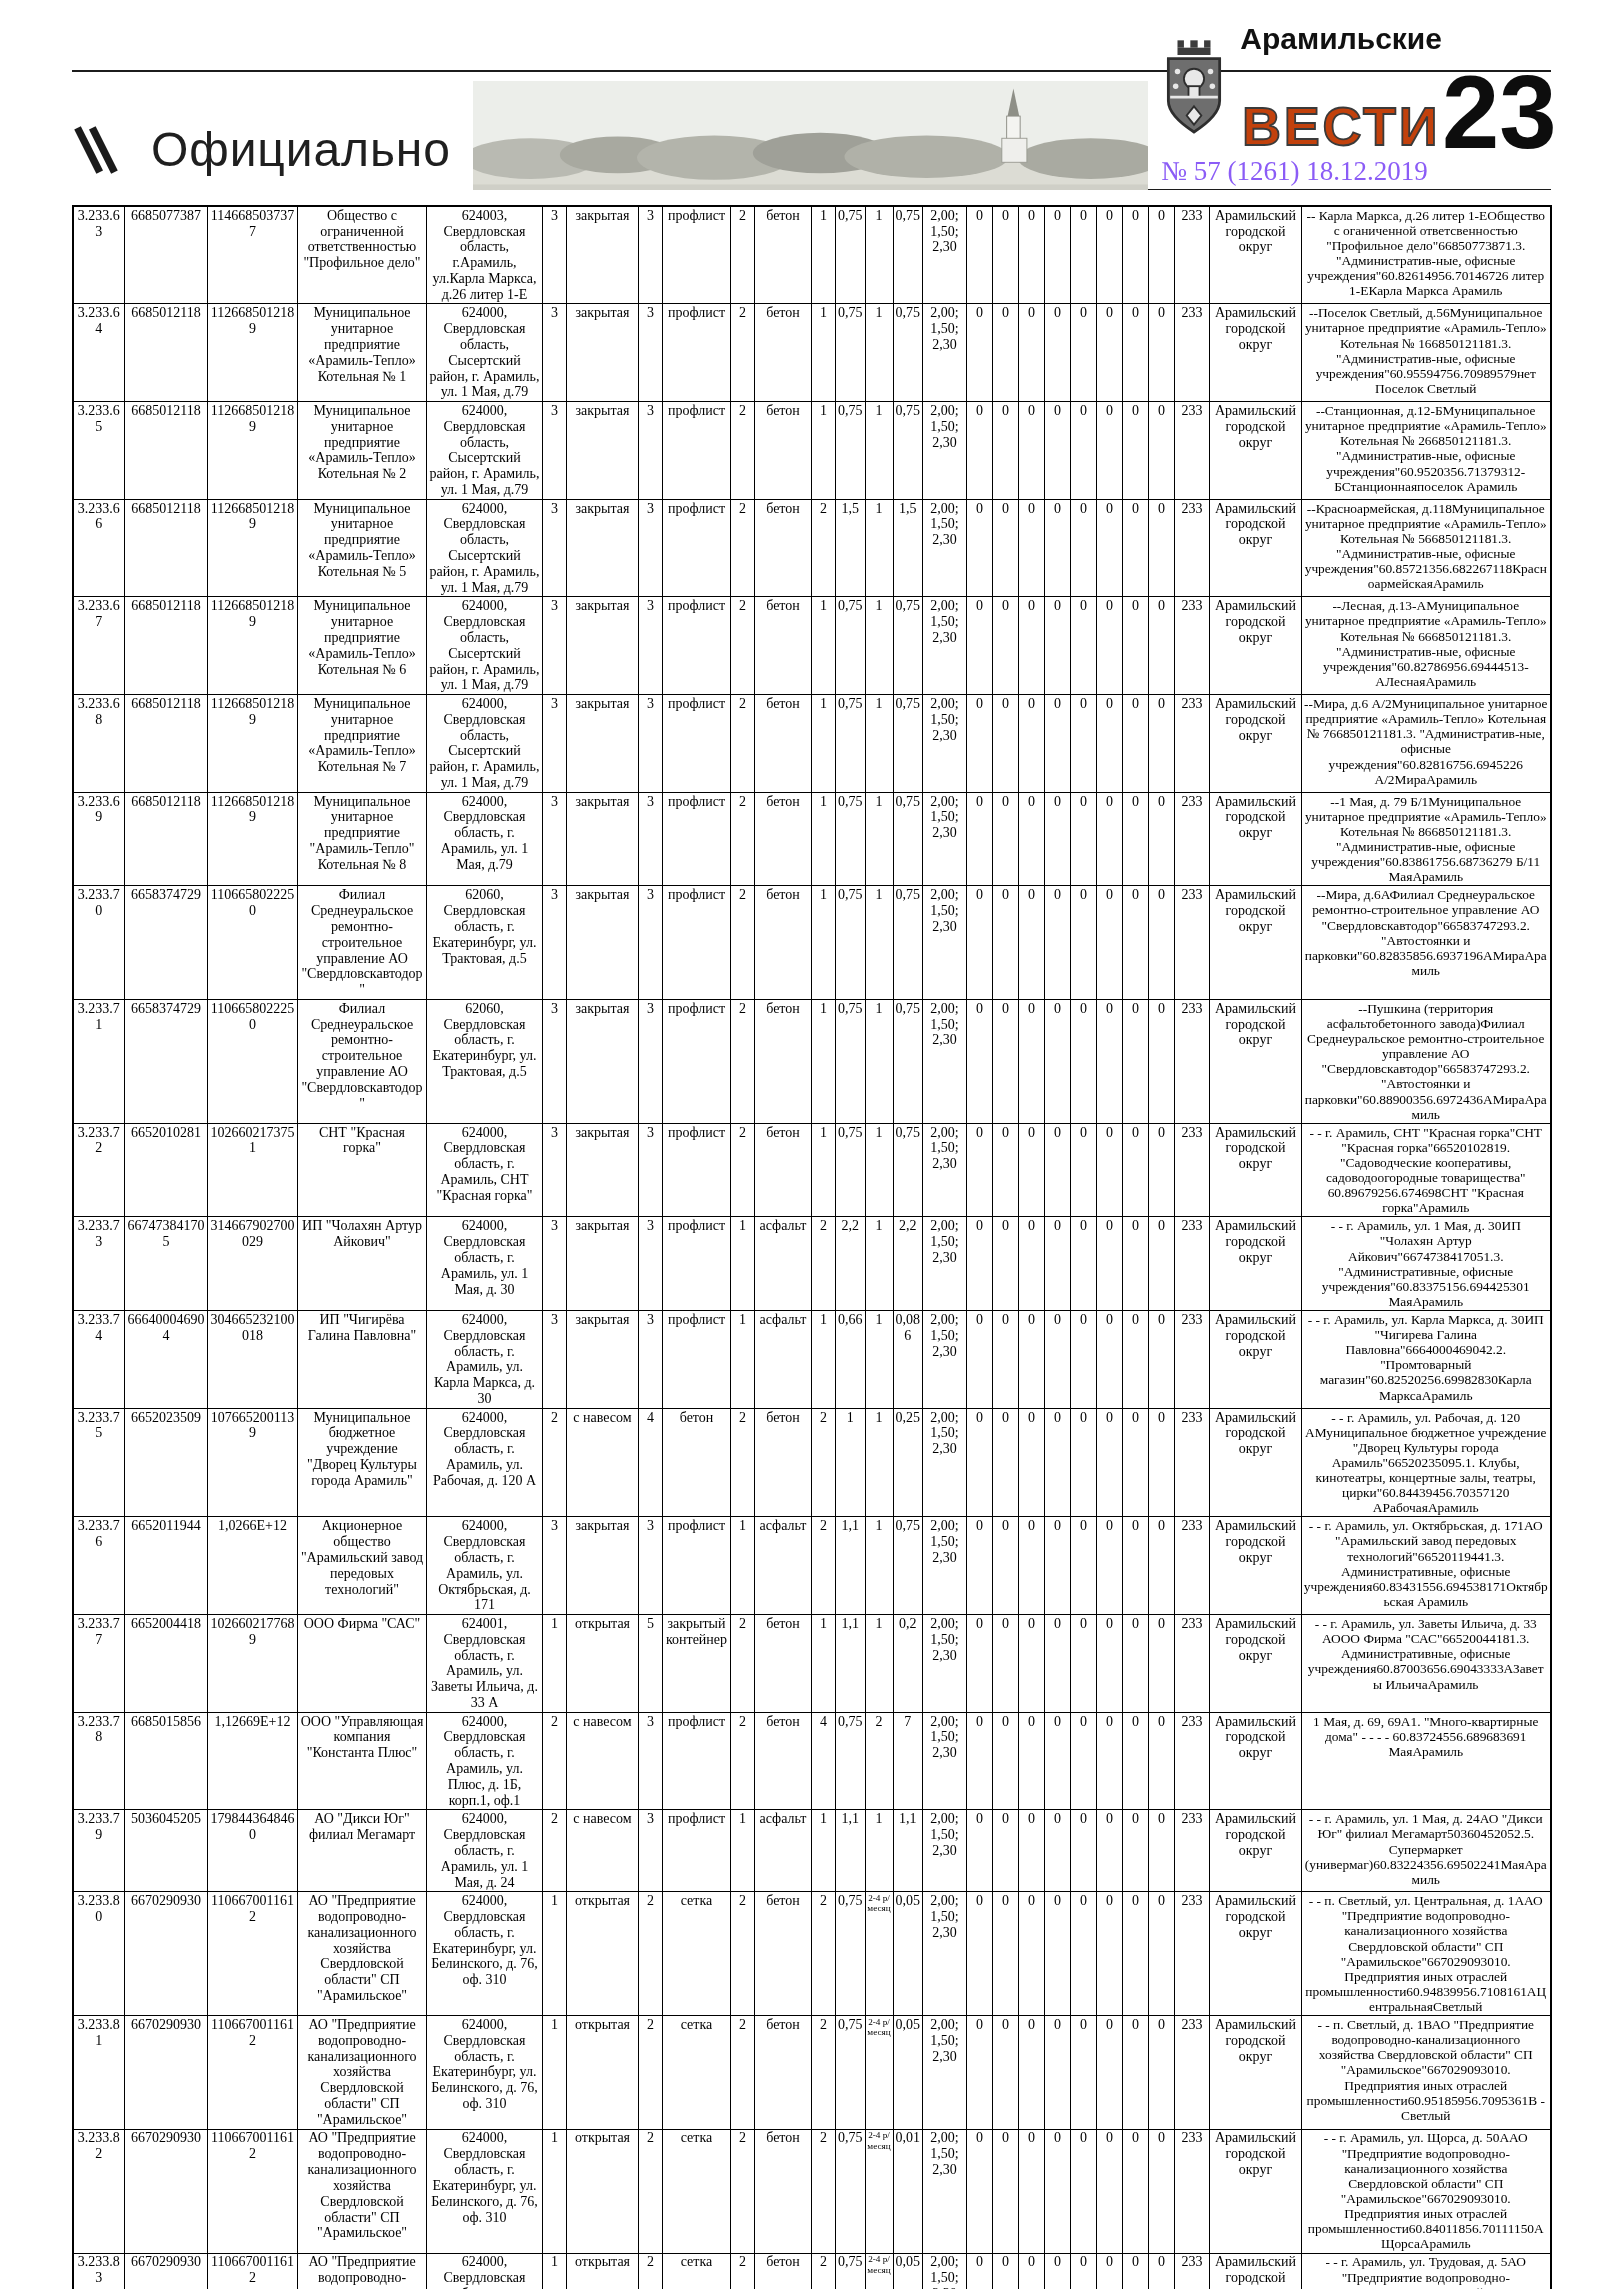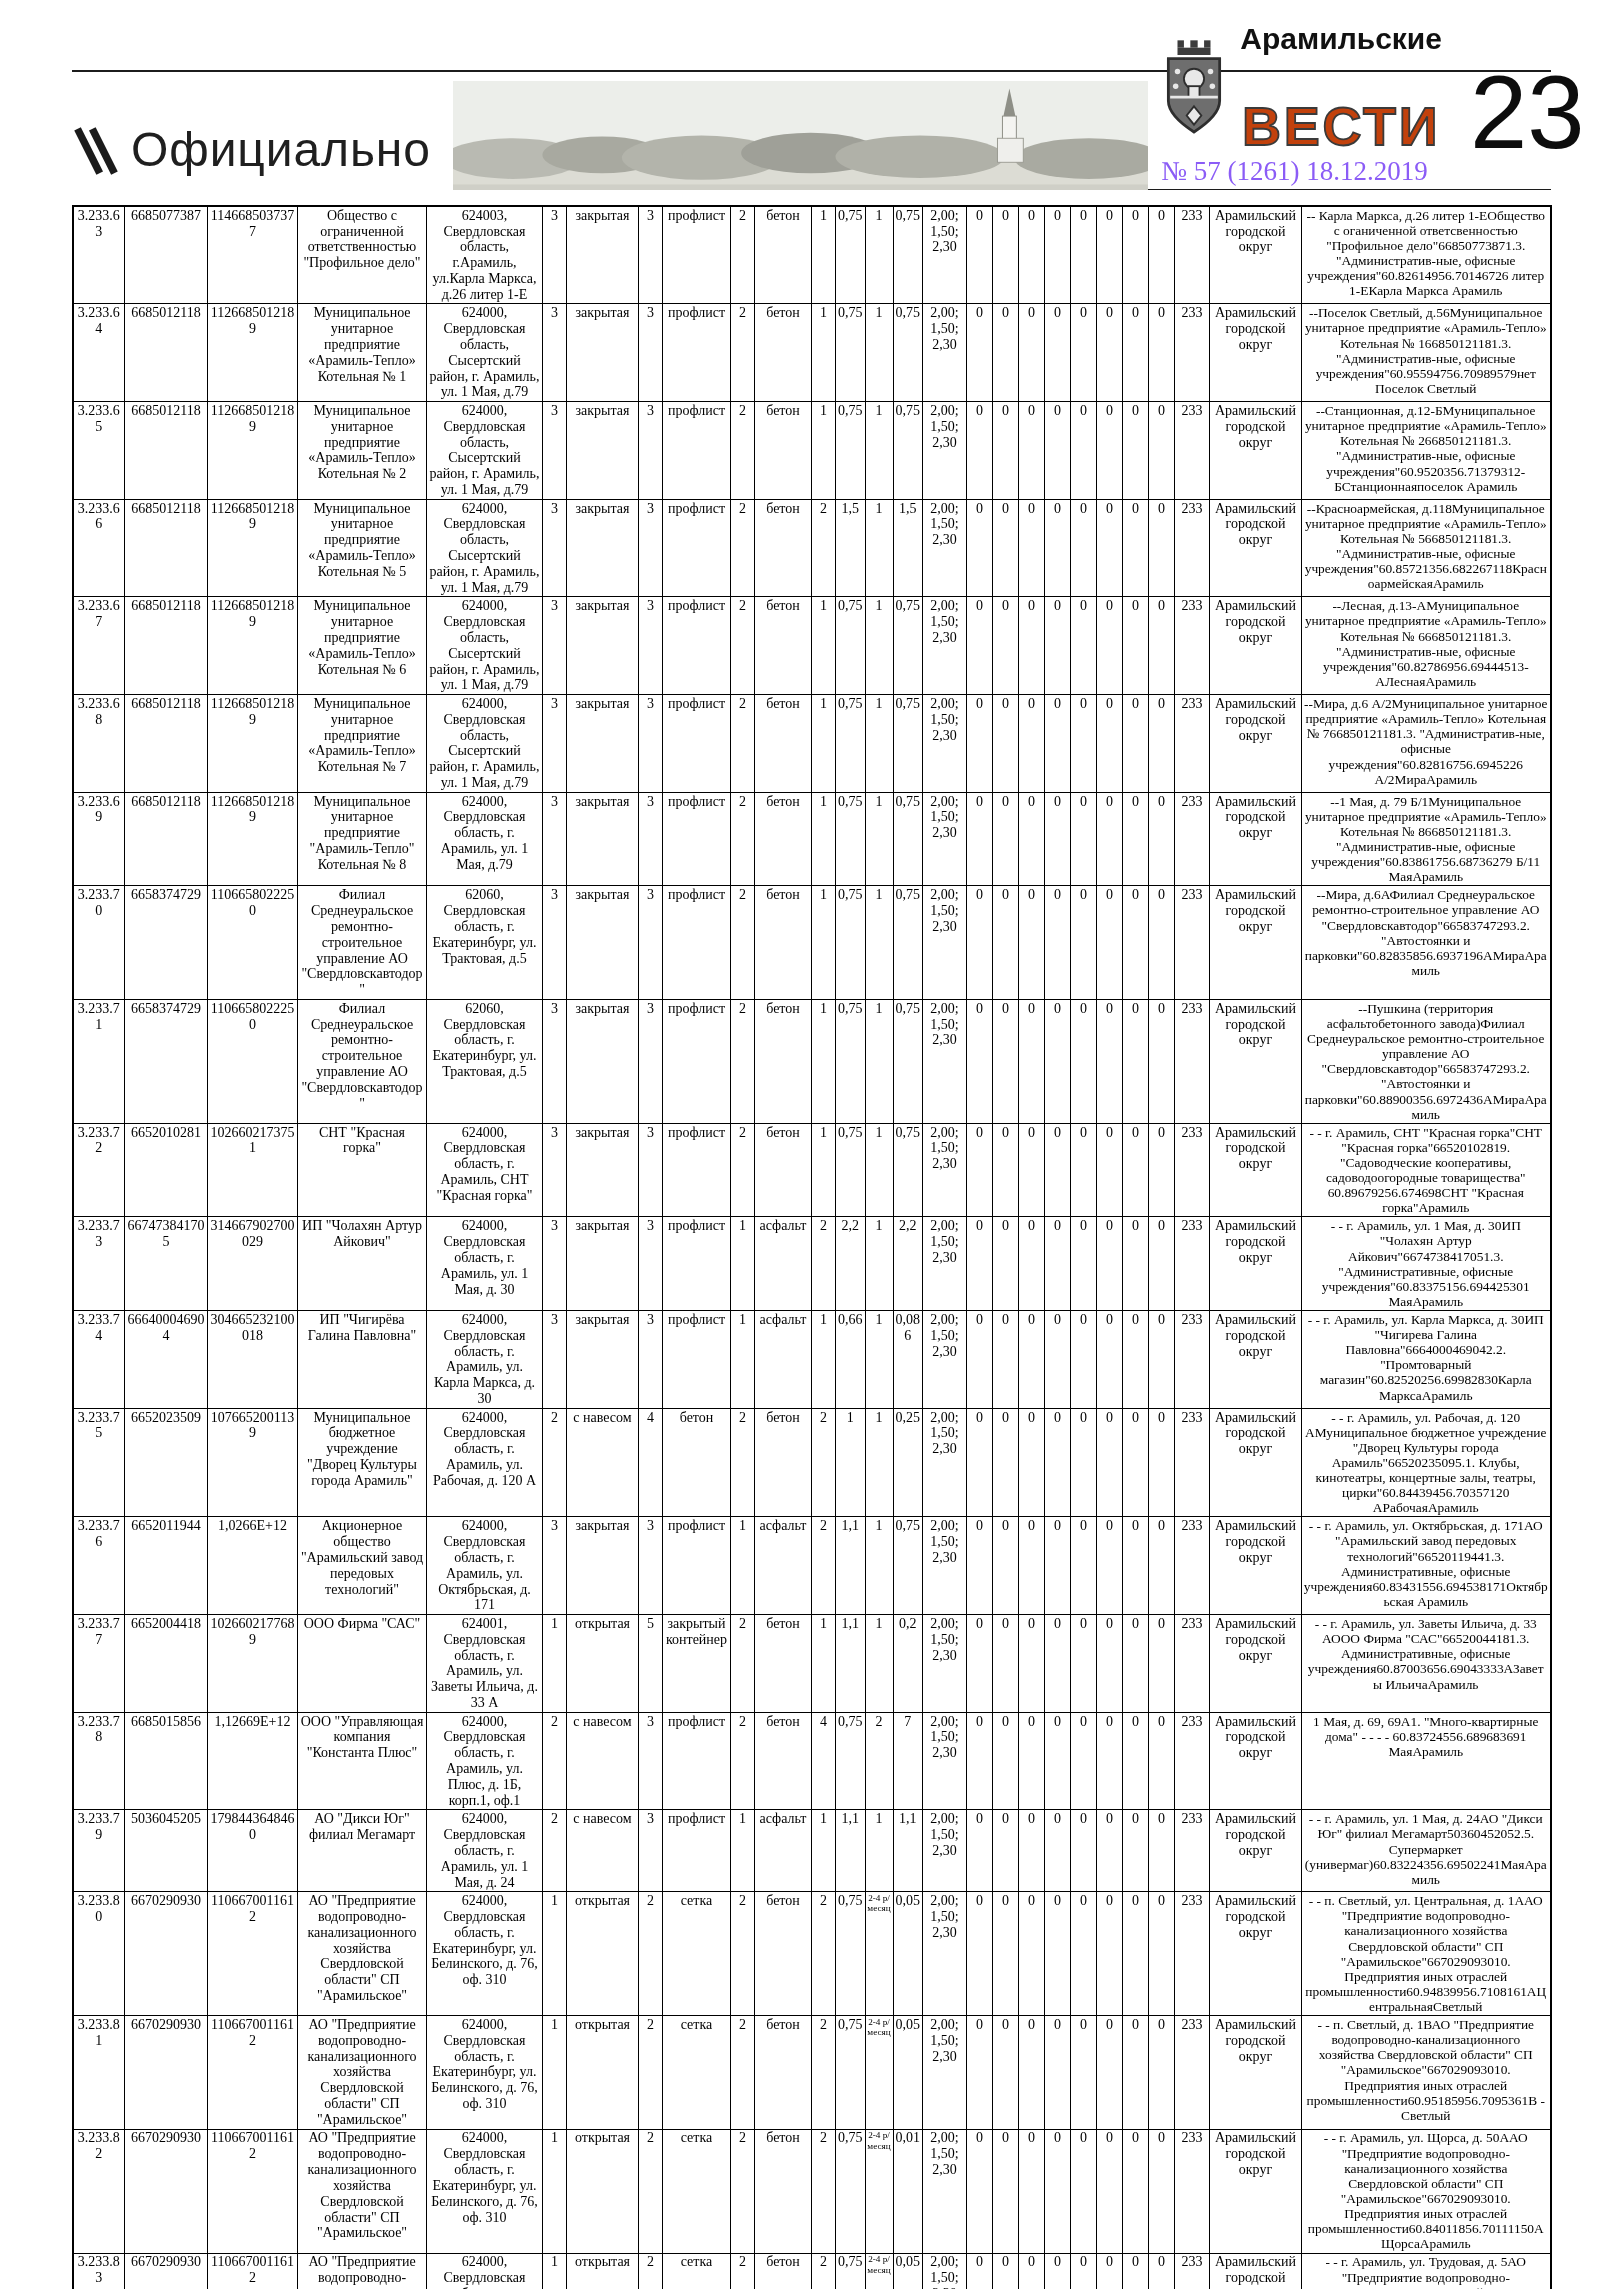--- a/index.html
+++ b/index.html
@@ -3,32 +3,32 @@
 <meta charset="utf-8">
 <style>
   html,body{margin:0;padding:0;background:#ffffff;color:#000;}
   body{width:1619px;font-family:"Liberation Serif",serif;}
   .page{width:1619px;min-height:2290px;box-sizing:border-box;padding:26px 33px 28px 37px;}
 
   
   header{box-sizing:border-box;padding:0 35px 0 35px;}
   .rule-top{border-top:2.8px solid #1c1c1c;margin-top:44px;}
   .mast-row{display:flex;align-items:flex-end;height:118px;}
-  .section-head{display:flex;align-items:flex-end;gap:11px;padding:24px 22px 13px 0;white-space:nowrap;}
+  .section-head{display:flex;align-items:center;gap:31px;padding:24px 22px 13px 0;white-space:nowrap;}
   .section-title{font-family:"Liberation Sans",sans-serif;font-size:48px;font-weight:400;color:#1f1f1f;margin:0;letter-spacing:0.9px;}
   .dslash{width:48px;height:52px;flex:0 0 auto;}
   .photo{flex:1 1 auto;height:109px;align-self:flex-end;position:relative;overflow:hidden;background:linear-gradient(#f2f2f0 0%,#e7e7e3 55%,#d8d8d2 78%,#efefec 100%);}
   .photo svg{width:100%;height:100%;display:block;}
   .brand{flex:0 0 355px;display:grid;grid-template-columns:79px 1fr 109px;grid-template-rows:auto auto;align-items:end;
          padding:3.7px 0 0 13px;border-bottom:1.8px solid #1c1c1c;}
   .coat{grid-row:1/3;align-self:center;}
   .names{display:flex;flex-direction:column;align-items:center;line-height:.95;padding-bottom:1.8px;gap:48px;}
   .name1{font-family:"Liberation Sans",sans-serif;font-weight:700;font-size:30px;color:#111;}
   .name2{font-family:"Liberation Sans",sans-serif;font-weight:700;font-size:54px;color:#c2410c;-webkit-text-stroke:1.8px #3a3a3a;letter-spacing:2.8px;}
-  .pagenum{font-family:"Liberation Sans",sans-serif;font-weight:400;font-size:103px;line-height:.8;color:#0d0d0d;text-align:left;margin-left:28px;}
+  .pagenum{font-family:"Liberation Sans",sans-serif;font-weight:700;font-size:103px;line-height:.8;color:#0d0d0d;text-align:left;}
   .issue{grid-column:1/3;font-family:"Liberation Serif",serif;font-size:27px;color:#8b5cf6;padding:1.8px 0 1.8px 0;white-space:nowrap;}
 
   
   main{padding:14.8px 0 0 0;}
   table.registry{border-collapse:collapse;table-layout:fixed;width:1479px;margin:0 auto;border:2.8px solid #000;}
   table.registry td{border:0.9px solid #000;vertical-align:top;text-align:center;padding:0.9px 1.8px;
       font-family:"Liberation Serif",serif;font-size:14px;line-height:1.13;word-wrap:break-word;overflow-wrap:break-word;}
   table.registry tr{border-top:1.8px solid #000;border-bottom:1.8px solid #000;}
   
   table.registry td:nth-child(2),

